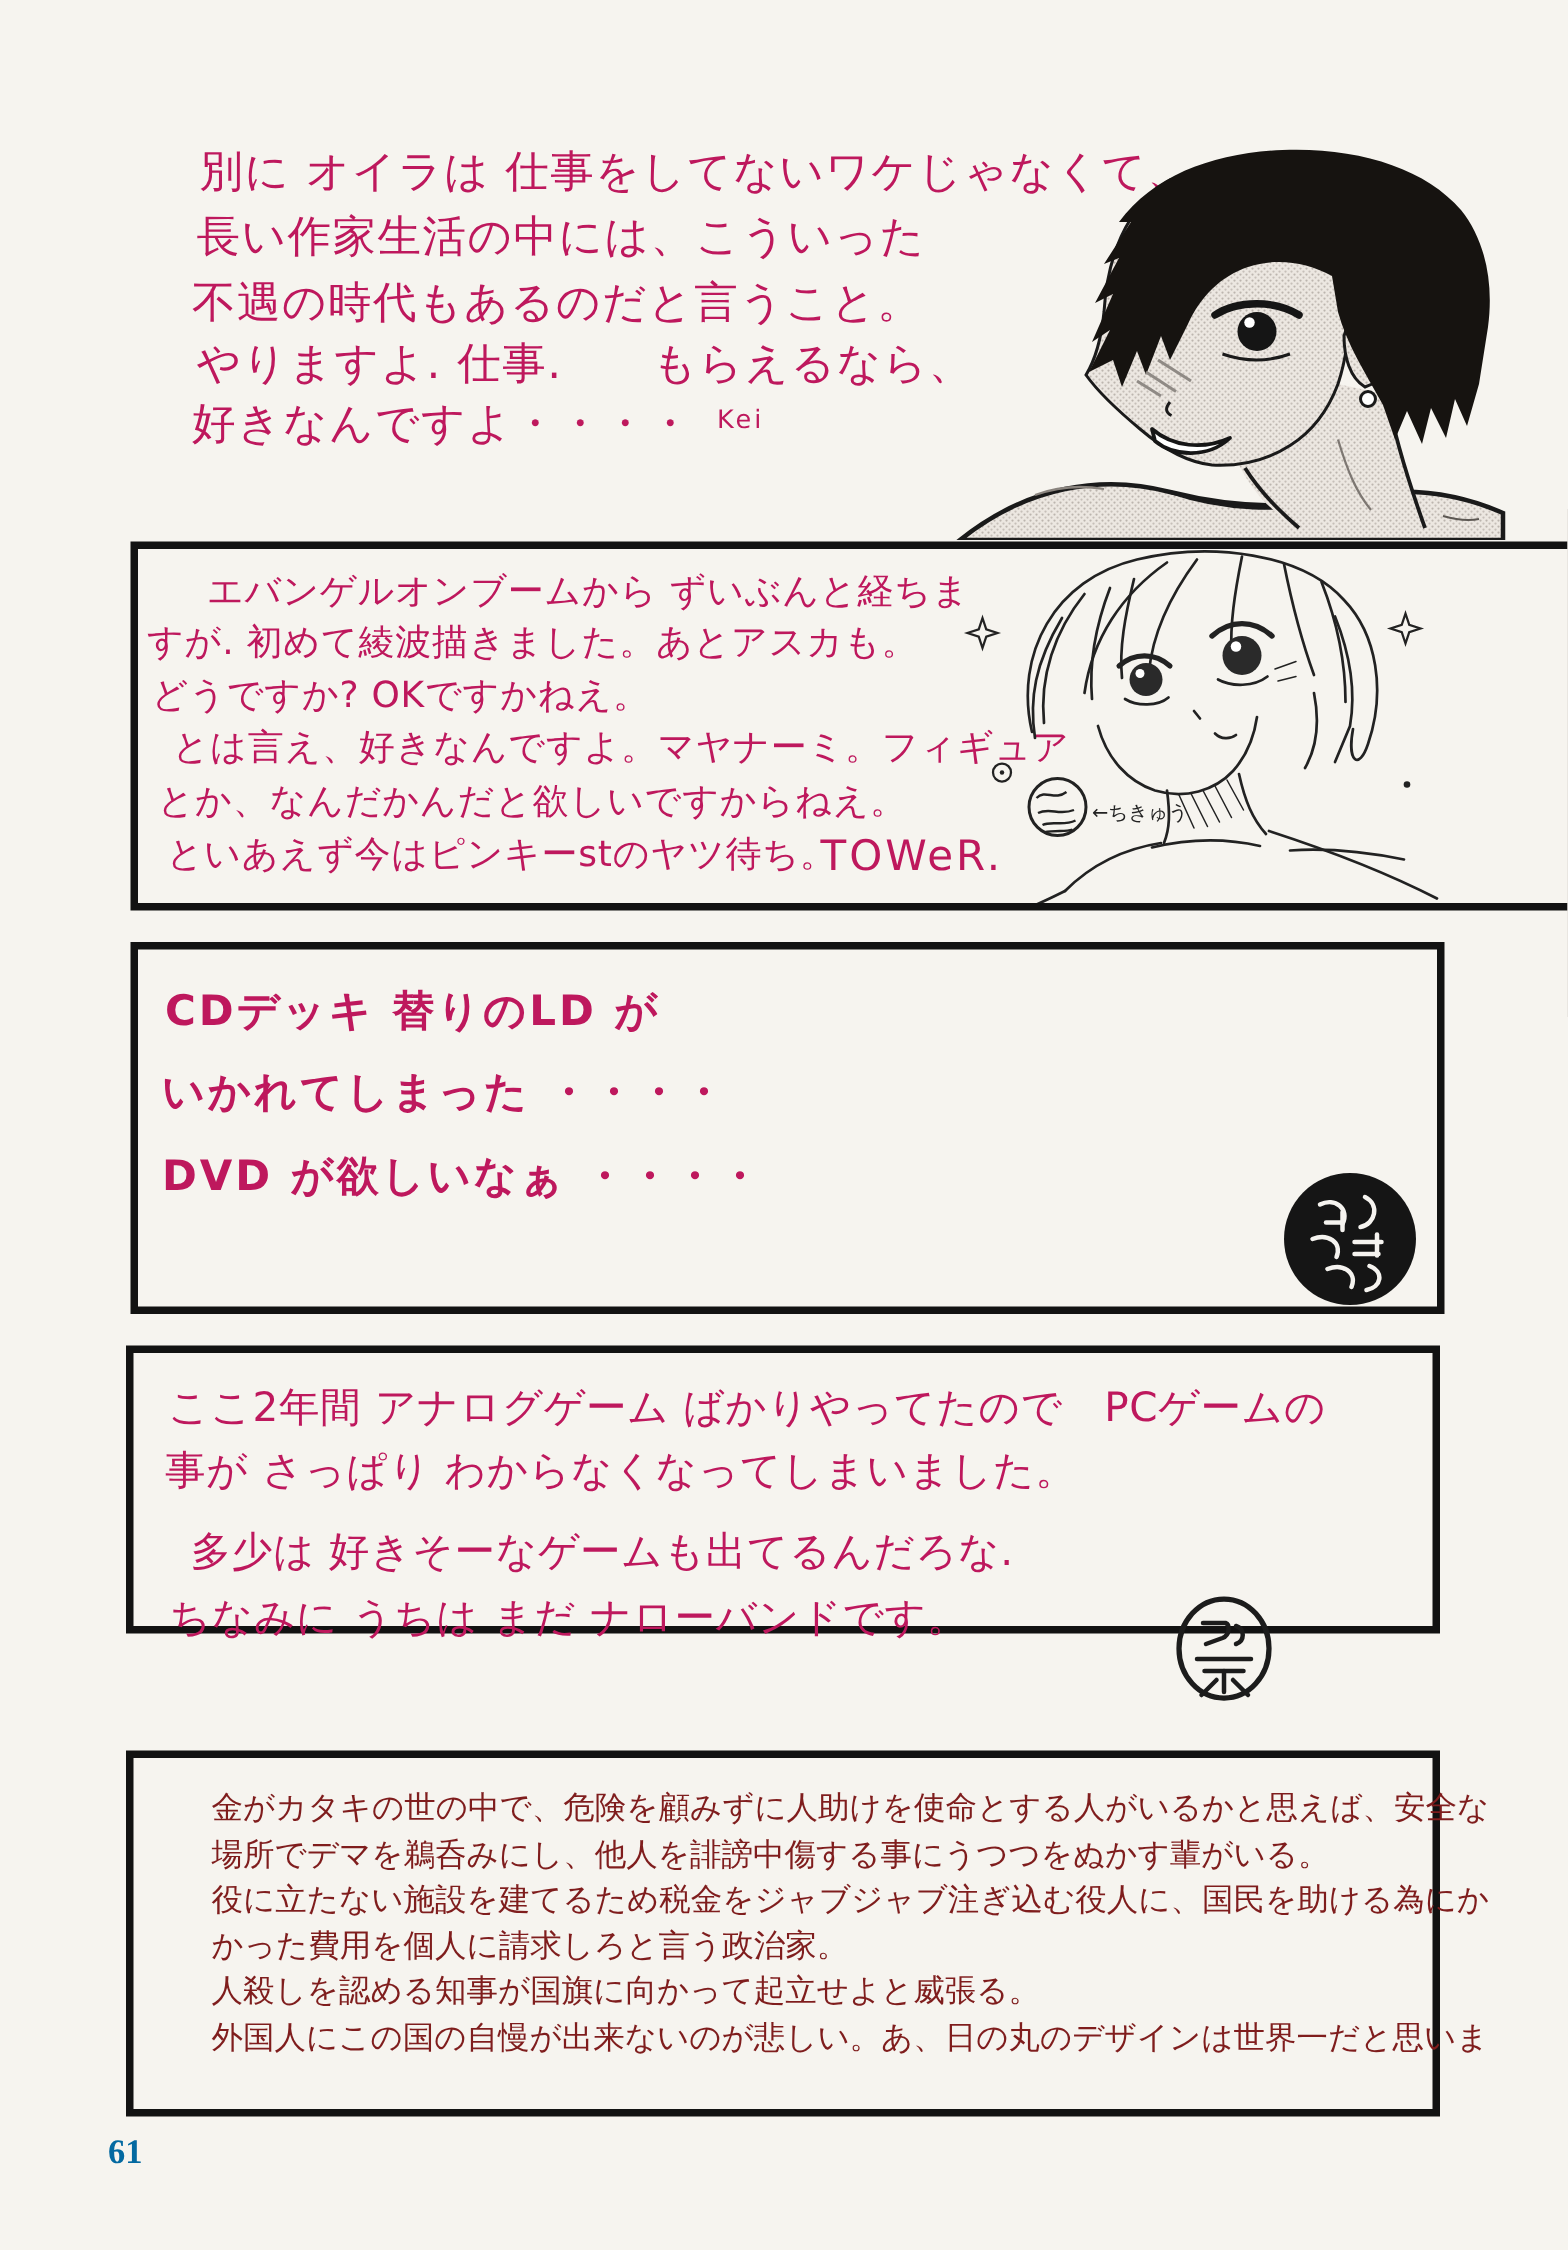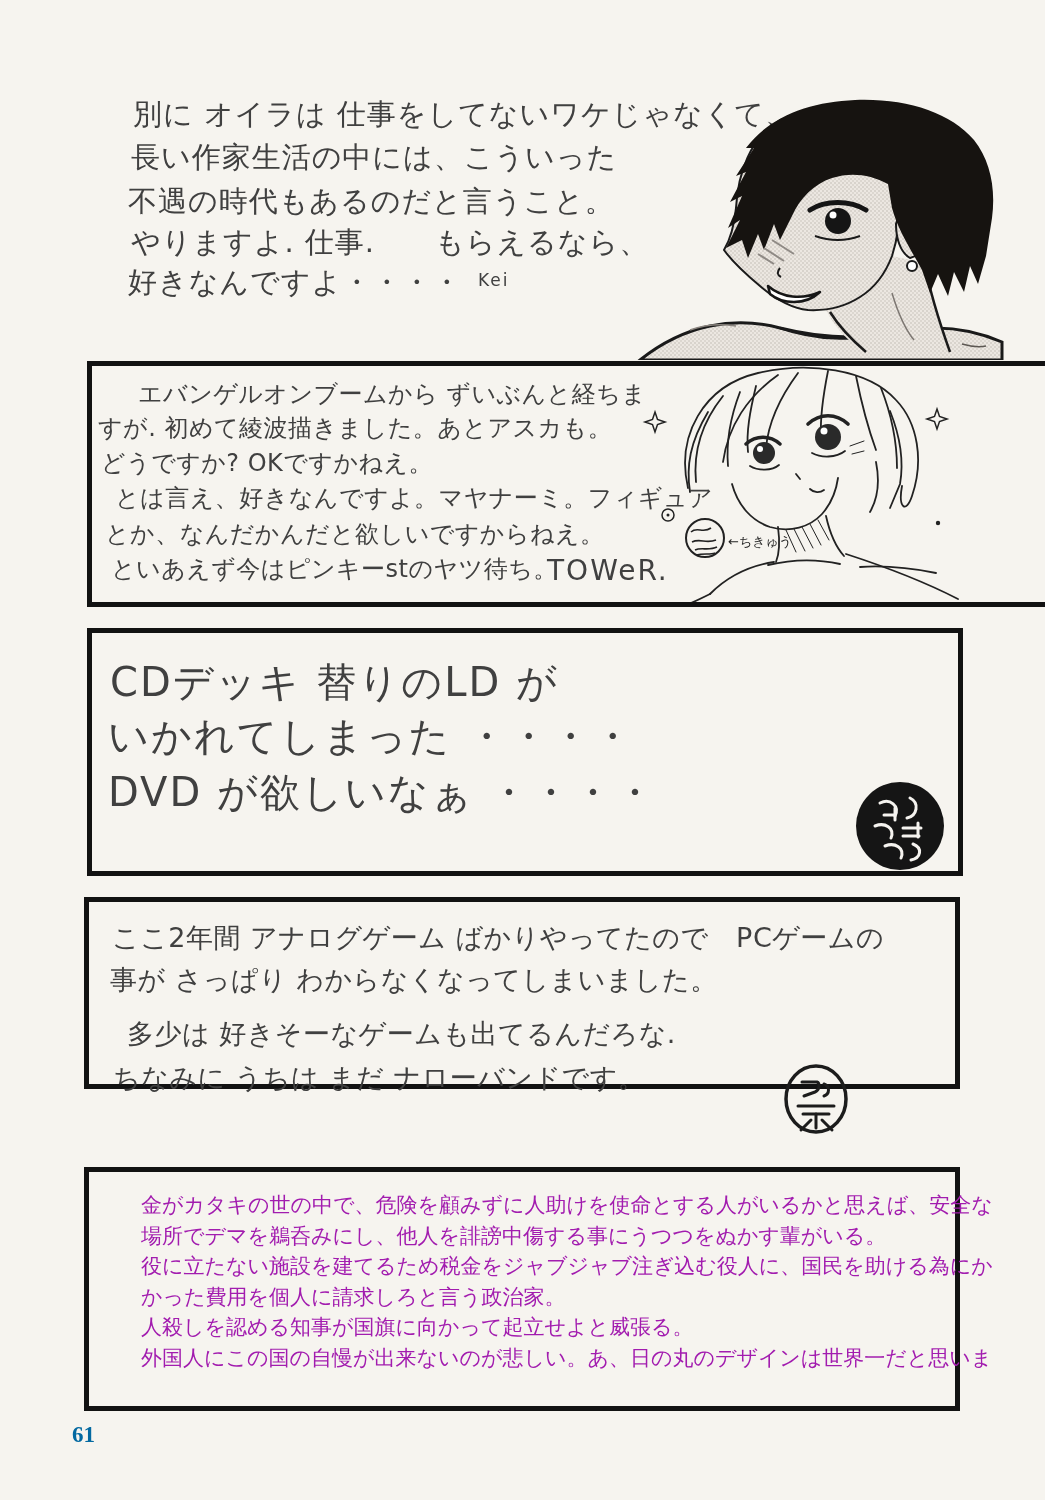--- a/index.html
+++ b/index.html
@@ -1,28 +1,28 @@
 <!DOCTYPE html>
 <html><head>
 <meta charset="utf-8">
 <style>
   html,body{margin:0;padding:0;background:#dddbd6;}
   .page{position:relative;width:1045px;height:1500px;background:#f6f4ef;overflow:hidden;
         color:#1a1a1a;font-family:"DejaVu Sans",sans-serif;}
   .abs{position:absolute;white-space:nowrap;}
-  .hand{font-family:"DejaVu Sans",sans-serif;color:#404040;}
+  .hand{font-family:"DejaVu Sans",sans-serif;color:#be185d;}
   .topline{font-size:29px;letter-spacing:1px;}
   .box{position:absolute;border:5px solid #121212;box-sizing:border-box;background:transparent;}
   .b1line{font-size:24px;letter-spacing:0.5px;}
-  .b2line{font-size:40px;font-weight:400;letter-spacing:2px;}
+  .b2line{font-size:28px;font-weight:700;letter-spacing:2px;}
   .b3line{font-size:27px;letter-spacing:0.5px;}
   .sig{letter-spacing:2px;}
   .printtext{position:absolute;left:52px;top:18px;width:790px;
              font-family:"Liberation Serif","DejaVu Serif",serif;
-             font-size:21px;line-height:30.5px;color:#a21caf;}
+             font-size:21px;line-height:30.5px;color:#7f1d1d;}
   .printline{position:relative;white-space:nowrap;}
   .pagenum{font-family:Liberation Serif, serif;font-size:23px;font-weight:600;color:#0369a1;}
   svg{display:block;}
 </style>
 </head>
 <body>
 
 <div class="page">
 
   <div>

